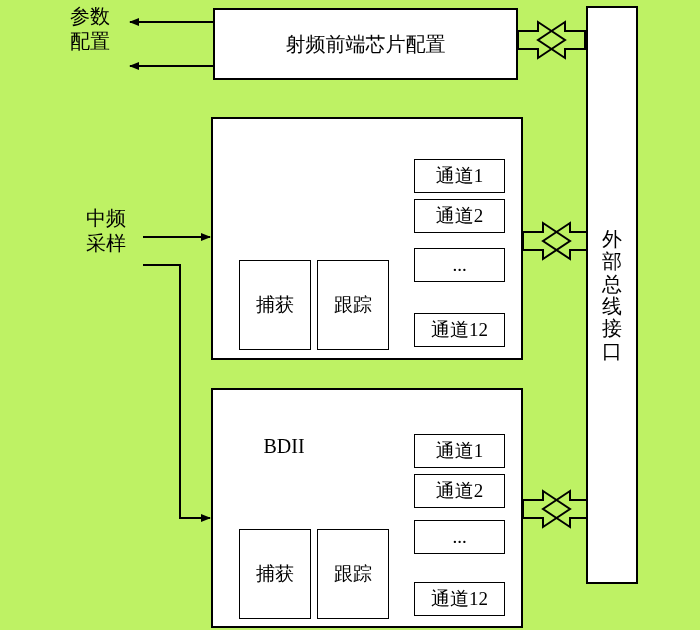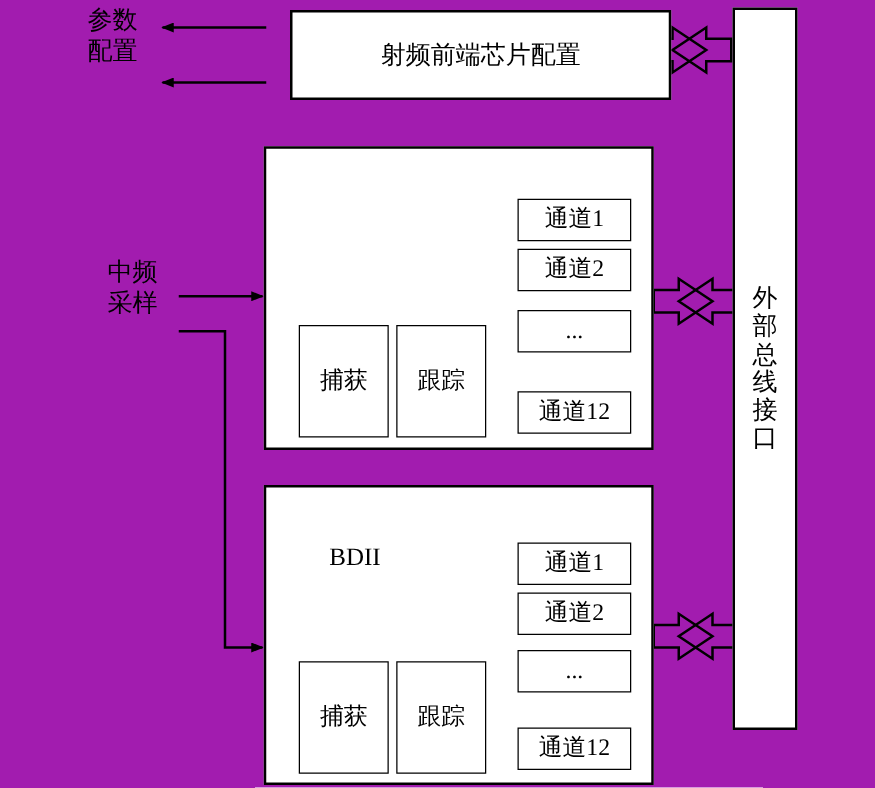--- a/index.html
+++ b/index.html
@@ -8,21 +8,21 @@
     background: #ffffff;
   }
   body {
     font-family: "Liberation Serif", "DejaVu Serif", serif;
     color: #000000;
   }
   #canvas {
     position: relative;
     width: 700px;
     height: 630px;
-    background: #a21caf;
+    background: #bef264;
     overflow: hidden;
   }
   .box {
     position: absolute;
     border: 2px solid #000000;
     background: #ffffff;
     box-sizing: border-box;
   }
   .thin {
     border-width: 1px;
@@ -90,21 +90,21 @@
     <path d="M523,500 L543,500 L543,491 L570,509 L543,527 L543,518 L523,518 Z" fill="none" stroke="#000" stroke-width="2"></path>
     <path d="M590,500 L570,500 L570,491 L543,509 L570,527 L570,518 L590,518 Z" fill="none" stroke="#000" stroke-width="2"></path>
   </svg>
 
   <div class="label f20" style="left:44px; top:4px; width:92px;">参数
 配置</div>
 
   <div class="label f20" style="left:60px; top:206px; width:92px;">中频
 采样</div>
 
-  <div class="box centered-text f20" style="left:213px; top:8px; width:305px; height:72px;margin-left:19px;">射频前端芯片配置</div>
+  <div class="box centered-text f20" style="left:213px; top:8px; width:305px; height:72px;">射频前端芯片配置</div>
 
   <div class="box" style="left:586px; top:6px; width:52px; height:578px;">
     <div class="vtext f20" style="left:0; top:0; width:100%; height:100%;">
       <span>外</span>
       <span>部</span>
       <span>总</span>
       <span>线</span>
       <span>接</span>
       <span>口</span>
     </div>

